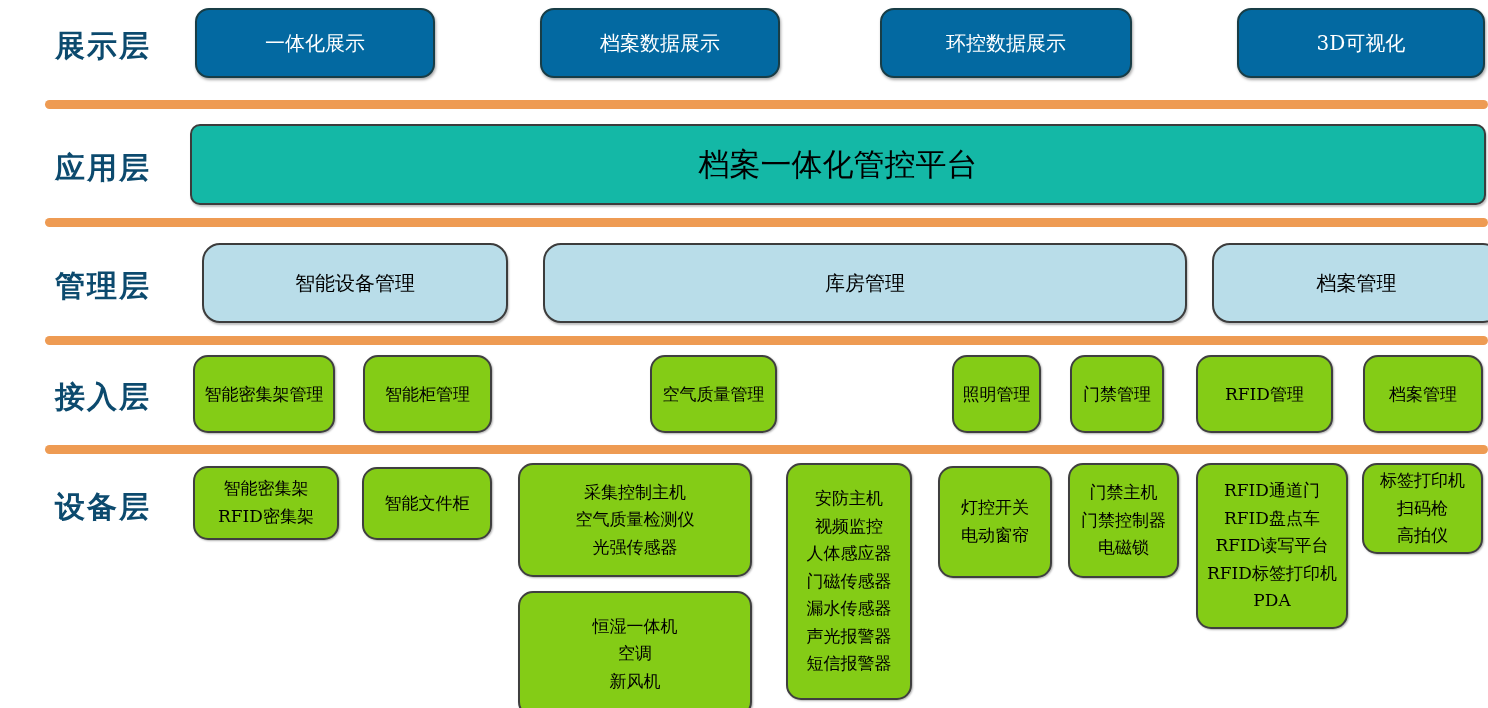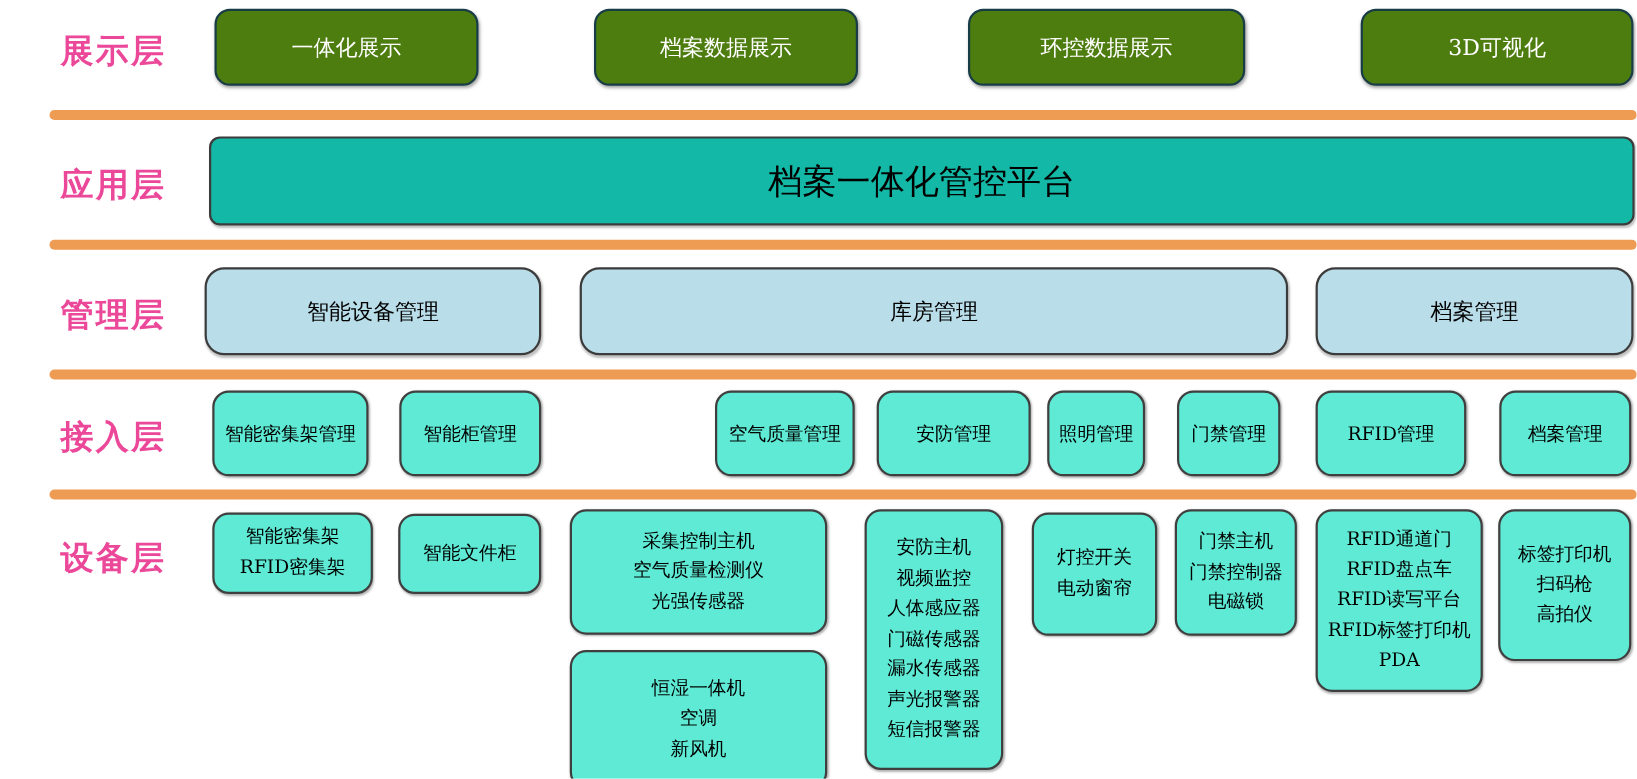--- a/index.html
+++ b/index.html
@@ -10,21 +10,21 @@
   .canvas {
     position:relative;
     width:1488px;
     height:708px;
     background:#ffffff;
     overflow:hidden;
   }
   .layer-label {
     position:absolute;
     left:55px;
-    color:#ec4899;
+    color:#0c4a6e;
     font-size:30px;
     font-weight:bold;
     letter-spacing:2px;
     white-space:nowrap;
   }
   .divider {
     position:absolute;
     left:45px;
     width:1443px;
     height:9px;
@@ -34,43 +34,44 @@
   .box {
     position:absolute;
     box-sizing:border-box;
     display:flex;
     align-items:center;
     justify-content:center;
     text-align:center;
     color:#000;
   }
   .box.dark {
-    background:#4d7c0f;
+    background:#0369a1;
     color:#ffffff;
     border:2px solid #183d46;
     border-radius:14px;
     font-size:20px;
     box-shadow:1px 2px 3px rgba(0,0,0,0.35);
   }
   .box.app {
     background:#14b8a6;
     border:2px solid #3c3c3c;
     border-radius:10px;
     font-size:31px;
     box-shadow:1px 2px 2px rgba(0,0,0,0.25);
   }
   .box.mgmt {
     background:#b9dde9;
     border:2px solid #3c3c3c;
     border-radius:18px;
     font-size:20px;
     box-shadow:1px 2px 2px rgba(0,0,0,0.25);
+    margin-left:16px;
   }
   .box.lite {
-    background:#5eead4;
+    background:#84cc16;
     border:2px solid #3f3f3f;
     border-radius:15px;
     font-size:17px;
     box-shadow:1px 1px 2px rgba(0,0,0,0.3);
   }
   .box.multi {
     flex-direction:column;
     line-height:1.62;
     padding:4px 2px;
   }
@@ -99,21 +100,20 @@
 
   <div class="box app" style="left:190px;top:124px;width:1296px;height:81px">档案一体化管控平台</div>
 
   <div class="box mgmt" style="left:186px;top:243px;width:306px;height:80px">智能设备管理</div>
   <div class="box mgmt" style="left:527px;top:243px;width:644px;height:80px">库房管理</div>
   <div class="box mgmt" style="left:1196px;top:243px;width:289px;height:80px">档案管理</div>
 
   <div class="box lite" style="left:193px;top:355px;width:142px;height:78px">智能密集架管理</div>
   <div class="box lite" style="left:363px;top:355px;width:129px;height:78px">智能柜管理</div>
   <div class="box lite" style="left:650px;top:355px;width:127px;height:78px">空气质量管理</div>
-  <div class="box lite" style="left:797px;top:355px;width:140px;height:78px">安防管理</div>
   <div class="box lite" style="left:1070px;top:355px;width:94px;height:78px">门禁管理</div>
   <div class="box lite" style="left:952px;top:355px;width:89px;height:78px">照明管理</div>
   <div class="box lite" style="left:1196px;top:355px;width:137px;height:78px">RFID管理</div>
   <div class="box lite" style="left:1363px;top:355px;width:120px;height:78px">档案管理</div>
 
   <div class="box lite multi" style="left:193px;top:466px;width:146px;height:74px">
     <span class="line">智能密集架</span>
     <span class="line">RFID密集架</span>
   </div>
   <div class="box lite multi" style="left:362px;top:467px;width:130px;height:73px">
@@ -147,19 +147,19 @@
     <span class="line">门禁控制器</span>
     <span class="line">电磁锁</span>
   </div>
   <div class="box lite multi" style="left:1196px;top:463px;width:152px;height:166px">
     <span class="line">RFID通道门</span>
     <span class="line">RFID盘点车</span>
     <span class="line">RFID读写平台</span>
     <span class="line">RFID标签打印机</span>
     <span class="line">PDA</span>
   </div>
-  <div class="box lite multi" style="left:1362px;top:463px;width:121px;height:138px">
+  <div class="box lite multi" style="left:1362px;top:463px;width:121px;height:91px">
     <span class="line">标签打印机</span>
     <span class="line">扫码枪</span>
     <span class="line">高拍仪</span>
   </div>
 
 </div>
 
 </body></html>

